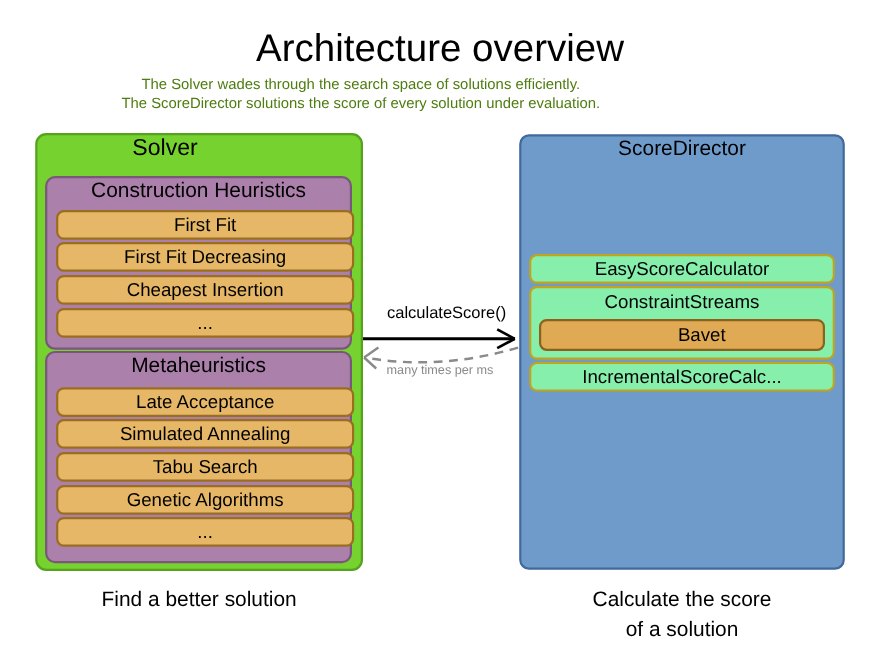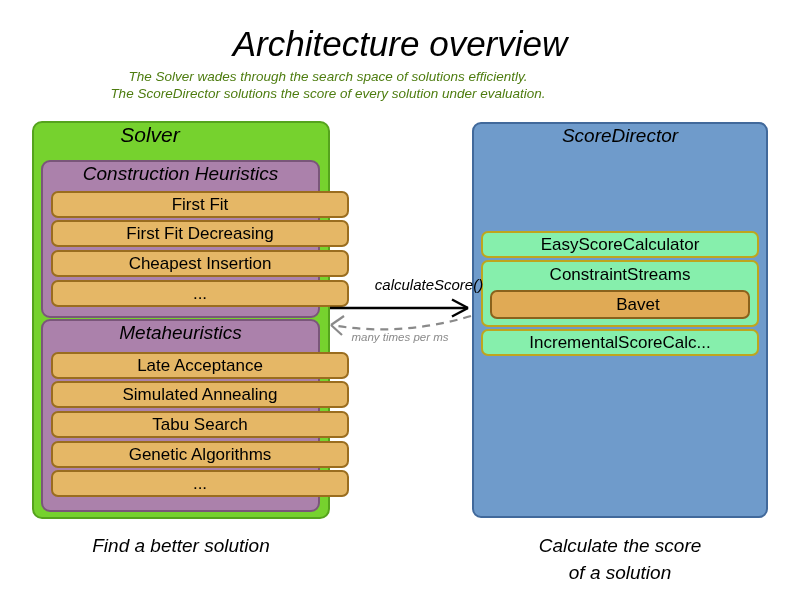--- a/index.html
+++ b/index.html
@@ -5,21 +5,21 @@
   html, body { margin: 0; padding: 0; background: #ffffff; }
   #canvas {
     position: relative;
     width: 800px; height: 600px;
     background: #ffffff;
     font-family: "Liberation Sans", sans-serif;
     color: #000;
     overflow: hidden;
   }
   .abs { position: absolute; }
-  .ctr { text-align: center; font-style: italic; }
+  .ctr { text-align: center; }
 
   .page-title {
     left: 0; top: 24px; width: 800px;
     font-size: 35px; line-height: 40px; color: #000;
   }
   .subtitle {
     left: 0; width: 656px;
     font-size: 13.5px; line-height: 17px; color: #4d7c0f;
   }
   .sub1 { top: 68px; }
@@ -46,21 +46,21 @@
     box-sizing: border-box;
   }
   .ch-box { left: 41px; top: 160px; width: 279px; height: 158px; }
   .mh-box { left: 41px; top: 319px; width: 279px; height: 193px; }
   .phase-title { width: 279px; font-size: 19px; }
   .ch-title { left: 41px; top: 163px; }
   .mh-title { left: 41px; top: 322px; }
 
   
   .algo {
-    left: 51px; width: 298px; height: 27px;
+    left: 51px; width: 271px; height: 27px;
     background: #e5b766;
     border: 2px solid #9a6d1f;
     border-radius: 7px;
     box-sizing: border-box;
     font-size: 17px;
     line-height: 24px;
     text-align: center;
   }
 
   
@@ -99,21 +99,21 @@
     font-size: 17px;
     line-height: 26px;
     text-align: center;
     padding-left: 36px;
   }
 
   
   .arrow-svg { left: 325px; top: 295px; width: 150px; height: 55px; }
   .call-label {
     left: 320px; top: 276px; width: 172px;
-    font-size: 15px; color: #000; padding-left: 23px;
+    font-size: 15px; color: #000;
   }
   .return-label {
     left: 325px; top: 331px; width: 150px;
     font-size: 11.5px; color: #8a8a8a;
   }
 
   
   .caption {
     font-size: 19px; line-height: 27px; color: #000;
   }

